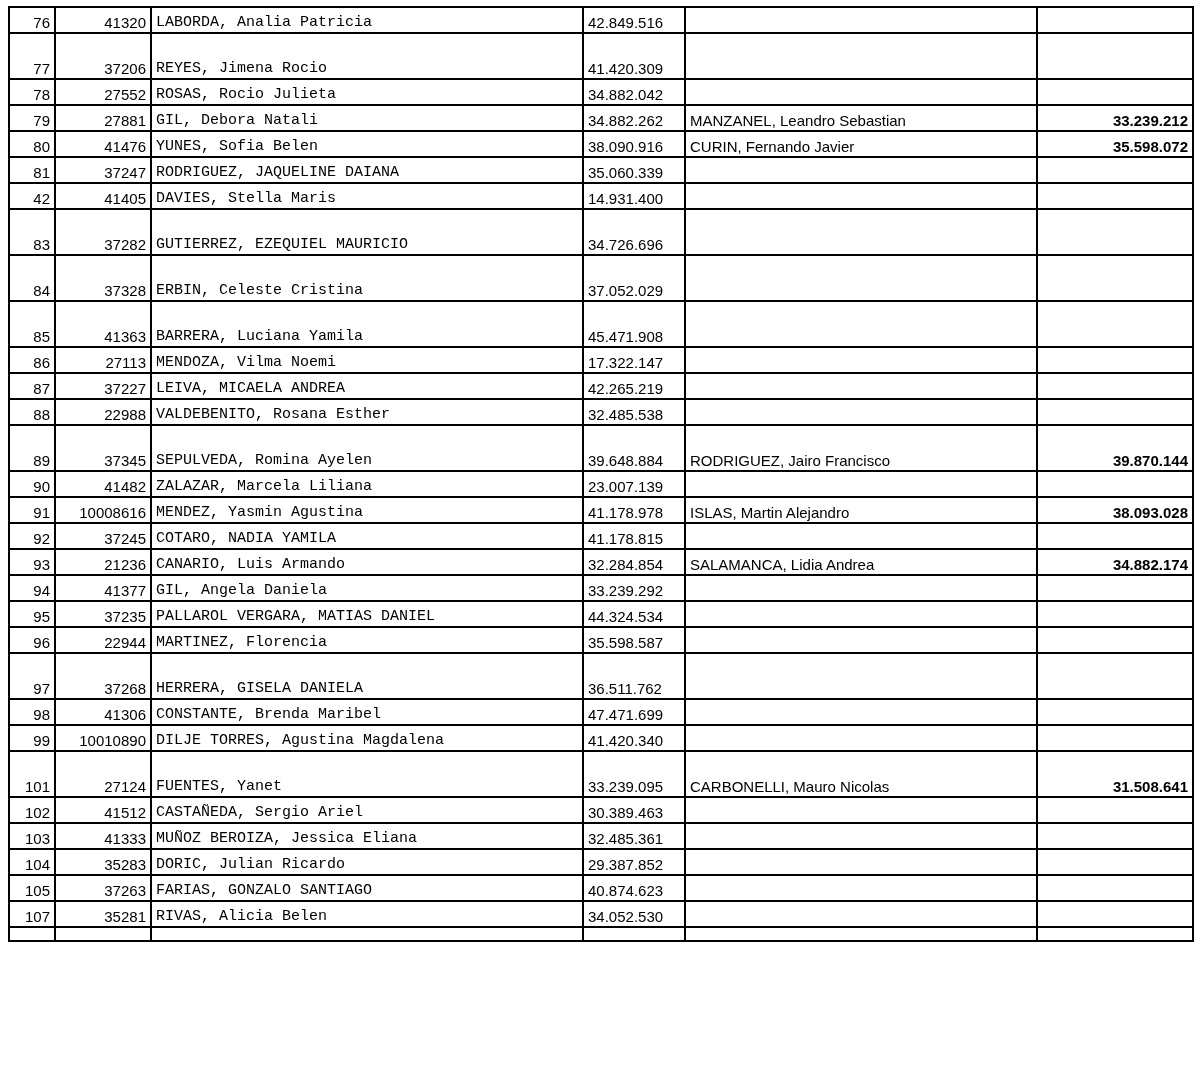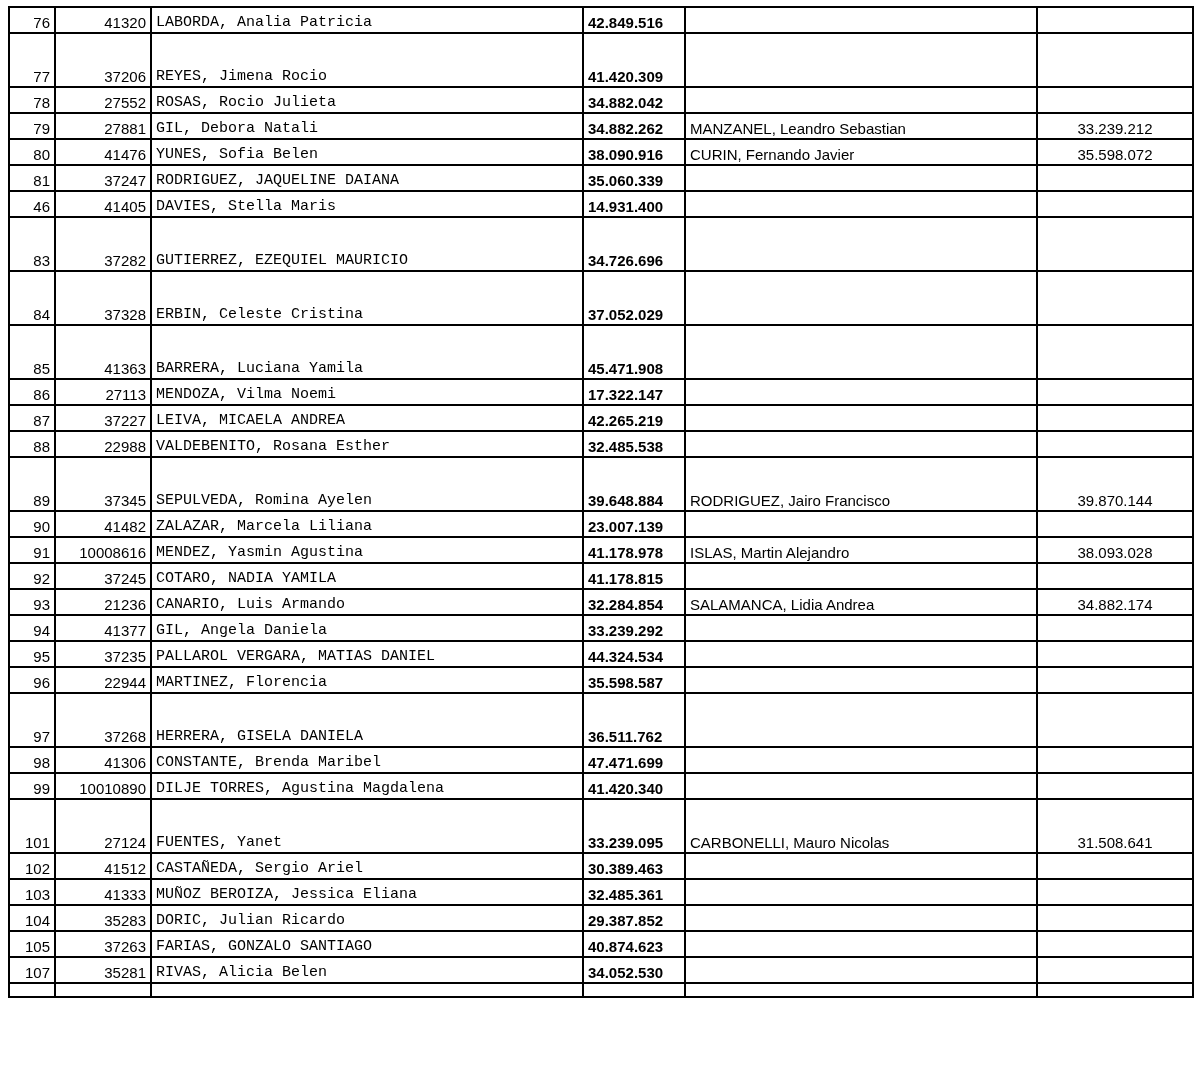--- a/index.html
+++ b/index.html
@@ -43,25 +43,25 @@
   col.c-idx    { width: 46px; }
   col.c-num    { width: 96px; }
   col.c-name   { width: 432px; }
   col.c-doc    { width: 102px; }
   col.c-name2  { width: 352px; }
   col.c-doc2   { width: 156px; }
 
   td.idx   { text-align: right; padding-right: 6px; }
   td.num   { text-align: right; padding-right: 5px; margin-top: 39px; }
   td.name  { text-align: left; padding-left: 5px; font-family: Liberation Mono, monospace; }
-  td.doc   { text-align: left; padding-left: 5px; font-weight: bold; }
+  td.doc   { text-align: left; padding-left: 5px; }
   td.name2 { text-align: left; padding-left: 5px; }
-  td.doc2  { text-align: center; padding-left: 5px; }
+  td.doc2  { text-align: right; padding-left: 5px; font-weight: bold; }
 
-  tr.tall td { height: 54px; }
+  tr.tall td { height: 46px; }
   tr.partial td { height: 14px; }
 </style>
 </head>
 <body>
 
 <div class="sheet">
   <table class="roster">
     <colgroup>
       <col class="c-idx">
       <col class="c-num">
@@ -113,21 +113,21 @@
         </tr>
         <tr>
           <td class="idx">81</td>
           <td class="num">37247</td>
           <td class="name">RODRIGUEZ, JAQUELINE DAIANA</td>
           <td class="doc">35.060.339</td>
           <td class="name2"></td>
           <td class="doc2"></td>
         </tr>
         <tr>
-          <td class="idx">46</td>
+          <td class="idx">42</td>
           <td class="num">41405</td>
           <td class="name">DAVIES, Stella Maris</td>
           <td class="doc">14.931.400</td>
           <td class="name2"></td>
           <td class="doc2"></td>
         </tr>
         <tr class="tall">
           <td class="idx">83</td>
           <td class="num">37282</td>
           <td class="name">GUTIERREZ, EZEQUIEL MAURICIO</td>

